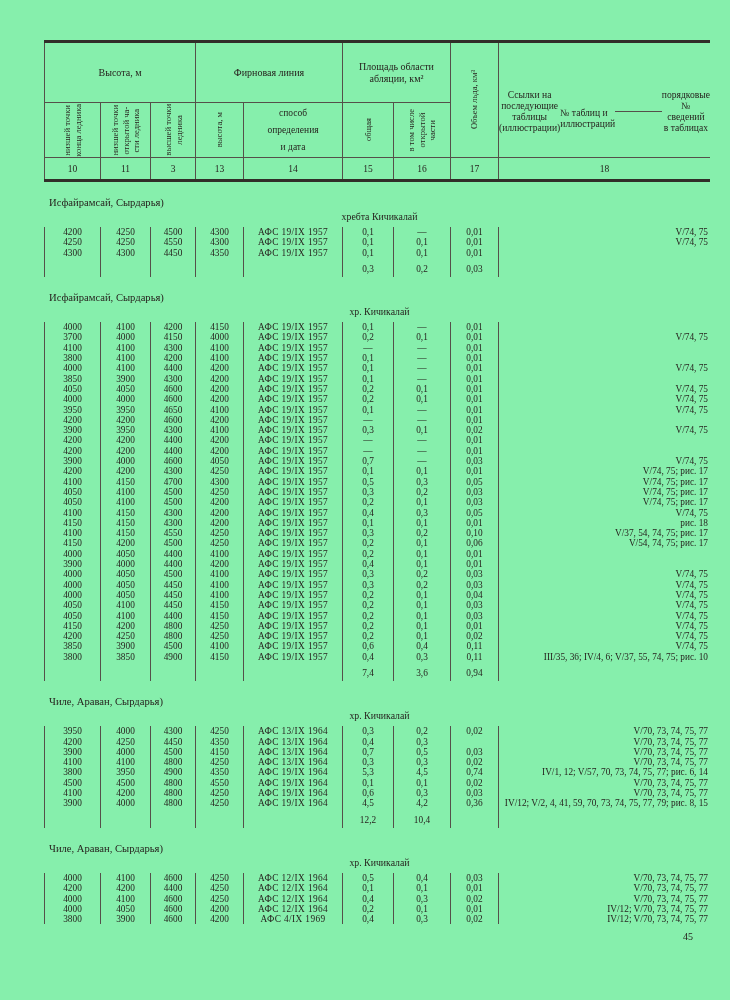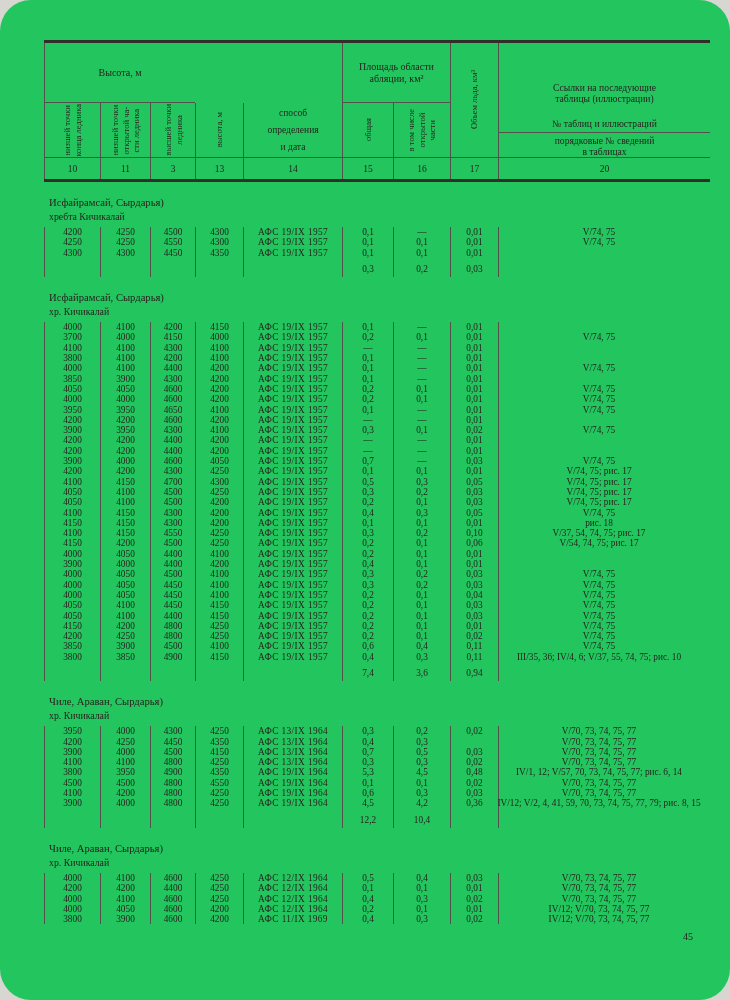--- a/index.html
+++ b/index.html
@@ -1,71 +1,71 @@
 <!DOCTYPE html>
 <html><head>
 <meta charset="utf-8">
 <style>
   html,body { margin:0; padding:0; background:#d8d6d0; }
   .page {
     position:relative; width:730px; height:1000px; margin:0 auto;
-    background:#22c55e; color:#27241f; overflow:hidden;
+    background:#86efac; color:#27241f; overflow:hidden;
     font-family:"Liberation Serif","DejaVu Serif",serif;
-    border-radius:31px;
   }
   .tbl { position:absolute; left:44px; top:40px; width:666px; }
 
   
   .hgrid {
     display:grid;
     grid-template-columns:56px 50px 45px 48px 99px 51px 57px 48px 212px;
     grid-template-rows:60px 54px 22px;
     border-top:3px solid #312e29;
     border-bottom:3px solid #312e29;
   }
   .hc { border-left:1px solid #55504a; display:flex; align-items:center; justify-content:center; overflow:hidden; }
   .gh { border-bottom:1px solid #55504a; font-size:10px; line-height:12px; text-align:center; white-space:pre-line; }
   .vlab {
     writing-mode:vertical-rl; transform:rotate(180deg);
     white-space:pre-line; font-size:8.6px; line-height:10.5px; text-align:center;
   }
   .h14 { font-size:9.5px; line-height:17px; text-align:center; white-space:pre-line; }
   .hn { border-left:1px solid #55504a; border-top:1px solid #55504a;
         display:flex; align-items:center; justify-content:center; font-size:9.5px; }
-  .h18 { flex-direction:column; justify-content:flex-end; padding-top:22px; }
+  .h18 { flex-direction:row; justify-content:flex-start; padding-top:22px; }
   .h18t { font-size:9.6px; line-height:11px; text-align:center; white-space:pre-line; }
   .h18s { font-size:9.6px; margin-top:14px; }
   .h18rule { width:100%; border-top:1px solid #55504a; margin:3px 0 2px 0; }
 
   
   .sec-title { font-weight:normal; font-size:10.6px; margin:15px 0 3px 5px; }
-  .sec-sub   { font-size:9.8px; margin:0 0 5px 5px; }
+  .sec-sub   { font-size:9.8px; margin:0 0 5px 5px;text-align:center; }
   .row {
     display:grid;
     grid-template-columns:56px 50px 45px 48px 99px 51px 57px 48px 212px;
   }
   .cell {
     border-left:1px solid #55504a;
     font-size:9.3px; line-height:10.3px; min-height:10.3px;
     text-align:center; overflow:visible;
   }
   .cell.c4 { letter-spacing:0.4px; }
-  .cell.c8 { text-align:center; padding-right:2px; text-indent:-9px; }
+  .cell.c8 { text-align:right; padding-right:2px; text-indent:-9px; }
   .row.tot .cell { padding-top:6px; padding-bottom:3px; }
   .pagenum { position:absolute; top:931px; left:683px; font-size:10px; }
 </style>
 </head>
 <body>
 
 <div class="page">
   <div class="tbl">
 
     <div class="hgrid">
 
       <div class="hc gh" style="grid-column:1/4;grid-row:1">Высота, м</div>
+      <div class="hc gh" style="grid-column:4/6;grid-row:1">Фирновая линия</div>
       <div class="hc gh" style="grid-column:6/8;grid-row:1">Площадь области
 абляции, км²</div>
       <div class="hc" style="grid-column:8;grid-row:1/3">
         <span class="vlab">Объем льда, км³</span>
       </div>
       <div class="hc h18" style="grid-column:9;grid-row:1/3">
         <div class="h18t">Ссылки на последующие
 таблицы (иллюстрации)</div>
         <div class="h18s">№ таблиц и иллюстраций</div>
         <div class="h18rule"></div>
@@ -102,21 +102,21 @@
         </div>
 
       <div class="hn" style="grid-column:1;grid-row:3">10</div>
       <div class="hn" style="grid-column:2;grid-row:3">11</div>
       <div class="hn" style="grid-column:3;grid-row:3">3</div>
       <div class="hn" style="grid-column:4;grid-row:3">13</div>
       <div class="hn" style="grid-column:5;grid-row:3">14</div>
       <div class="hn" style="grid-column:6;grid-row:3">15</div>
       <div class="hn" style="grid-column:7;grid-row:3">16</div>
       <div class="hn" style="grid-column:8;grid-row:3">17</div>
-      <div class="hn" style="grid-column:9;grid-row:3">20</div>
+      <div class="hn" style="grid-column:9;grid-row:3">18</div>
     </div>
 
     <div id="sections">
         <div class="sec-title">Исфайрамсай, Сырдарья)</div>
         <div class="sec-sub">хребта Кичикалай</div>
         <div class="row">
           <div class="cell c0">4200</div>
           <div class="cell c1">4250</div>
           <div class="cell c2">4500</div>
           <div class="cell c3">4300</div>
@@ -582,21 +582,21 @@
           <div class="cell c8">V/70, 73, 74, 75, 77</div>
         </div>
         <div class="row">
           <div class="cell c0">3800</div>
           <div class="cell c1">3950</div>
           <div class="cell c2">4900</div>
           <div class="cell c3">4350</div>
           <div class="cell c4">АФС 19/IX 1964</div>
           <div class="cell c5">5,3</div>
           <div class="cell c6">4,5</div>
-          <div class="cell c7">0,48</div>
+          <div class="cell c7">0,74</div>
           <div class="cell c8">IV/1, 12; V/57, 70, 73, 74, 75, 77; рис. 6, 14</div>
         </div>
         <div class="row">
           <div class="cell c0">4500</div>
           <div class="cell c1">4500</div>
           <div class="cell c2">4800</div>
           <div class="cell c3">4550</div>
           <div class="cell c4">АФС 19/IX 1964</div>
           <div class="cell c5">0,1</div>
           <div class="cell c6">0,1</div>
@@ -680,21 +680,21 @@
           <div class="cell c5">0,2</div>
           <div class="cell c6">0,1</div>
           <div class="cell c7">0,01</div>
           <div class="cell c8">IV/12; V/70, 73, 74, 75, 77</div>
         </div>
         <div class="row">
           <div class="cell c0">3800</div>
           <div class="cell c1">3900</div>
           <div class="cell c2">4600</div>
           <div class="cell c3">4200</div>
-          <div class="cell c4">АФС 11/IX 1969</div>
+          <div class="cell c4">АФС 4/IX 1969</div>
           <div class="cell c5">0,4</div>
           <div class="cell c6">0,3</div>
           <div class="cell c7">0,02</div>
           <div class="cell c8">IV/12; V/70, 73, 74, 75, 77</div>
         </div>
       </div>
   </div>
 
   <div class="pagenum">45</div>
 </div>

